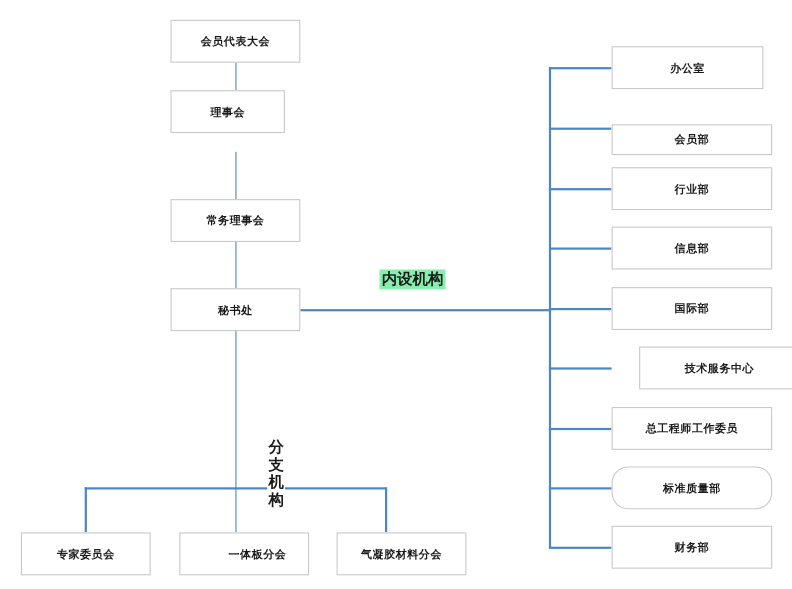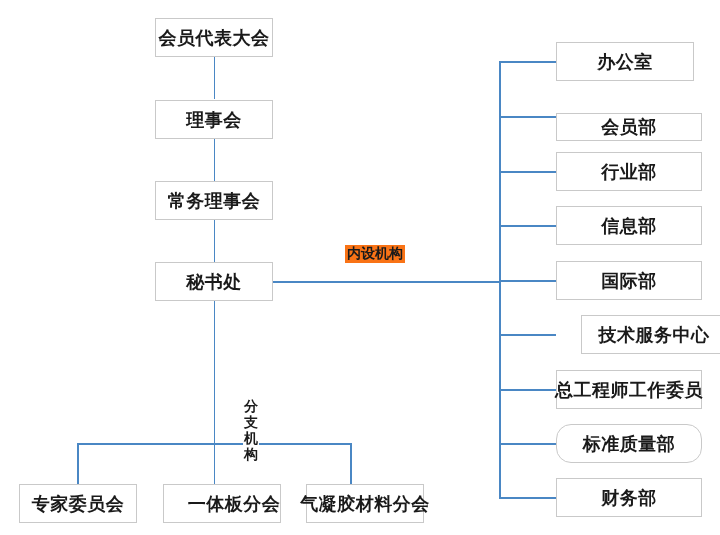--- a/index.html
+++ b/index.html
@@ -18,42 +18,42 @@
     overflow: hidden;
   }
   .node {
     position: absolute;
     box-sizing: border-box;
     border: 1px solid #c9c9c9;
     background: #ffffff;
     display: flex;
     align-items: center;
     justify-content: center;
-    font-size: 18px;
+    font-size: 10px;
     font-weight: bold;
     color: #1a1a1a;
     letter-spacing: 0.5px;
     white-space: nowrap;
     z-index: 3;
   }
   .conn {
     position: absolute;
     background: #4a87c4;
     z-index: 1;
   }
   .conn-v { width: 1.5px; }
   .conn-h { height: 1.5px; }
   .side-label {
     position: absolute;
     font-size: 14px;
     font-weight: bold;
     color: #1a1a1a;
     white-space: nowrap;
     z-index: 4;
-    background: #f97316;
+    background: #86efac;
     padding: 0 2px;
   }
   .side-label-vertical {
     position: absolute;
     font-size: 14px;
     font-weight: bold;
     color: #1a1a1a;
     z-index: 4;
     width: 16px;
     line-height: 16px;
@@ -85,21 +85,21 @@
   <div class="conn conn-h" style="left:499px; top:389px; width:57px;"></div>
   <div class="conn conn-h" style="left:499px; top:443px; width:57px;"></div>
   <div class="conn conn-h" style="left:499px; top:497px; width:57px;"></div>
 
   <div class="conn conn-h" style="left:77px; top:443px; width:274px;"></div>
   <div class="conn conn-v" style="left:77px; top:443px; height:41px;"></div>
   <div class="conn conn-v" style="left:213.5px; top:443px; height:41px;"></div>
   <div class="conn conn-v" style="left:350px; top:443px; height:41px;"></div>
 
   <div class="node" style="left:155px; top:18px; width:118px; height:39px;">会员代表大会</div>
-  <div class="node" style="left:155px; top:100px; width:118px; height:39px;">理事会</div>
+  <div class="node" style="left:155px; top:82px; width:104px; height:39px;">理事会</div>
   <div class="node" style="left:155px; top:181px; width:118px; height:39px;">常务理事会</div>
   <div class="node" style="left:155px; top:262px; width:118px; height:39px;">秘书处</div>
 
   <div class="side-label" style="left:345px; top:245px;">内设机构</div>
   <div class="side-label-vertical" style="left:243px; top:350px;margin-top:48px;">分支机构</div>
 
   <div class="node" style="left:556px; top:42px; width:138px; height:39px;">办公室</div>
   <div class="node" style="left:556px; top:113px; width:146px; height:28px;font-family:Liberation Serif, serif;">会员部</div>
   <div class="node" style="left:556px; top:152px; width:146px; height:39px;">行业部</div>
   <div class="node" style="left:556px; top:206px; width:146px; height:39px;">信息部</div>

